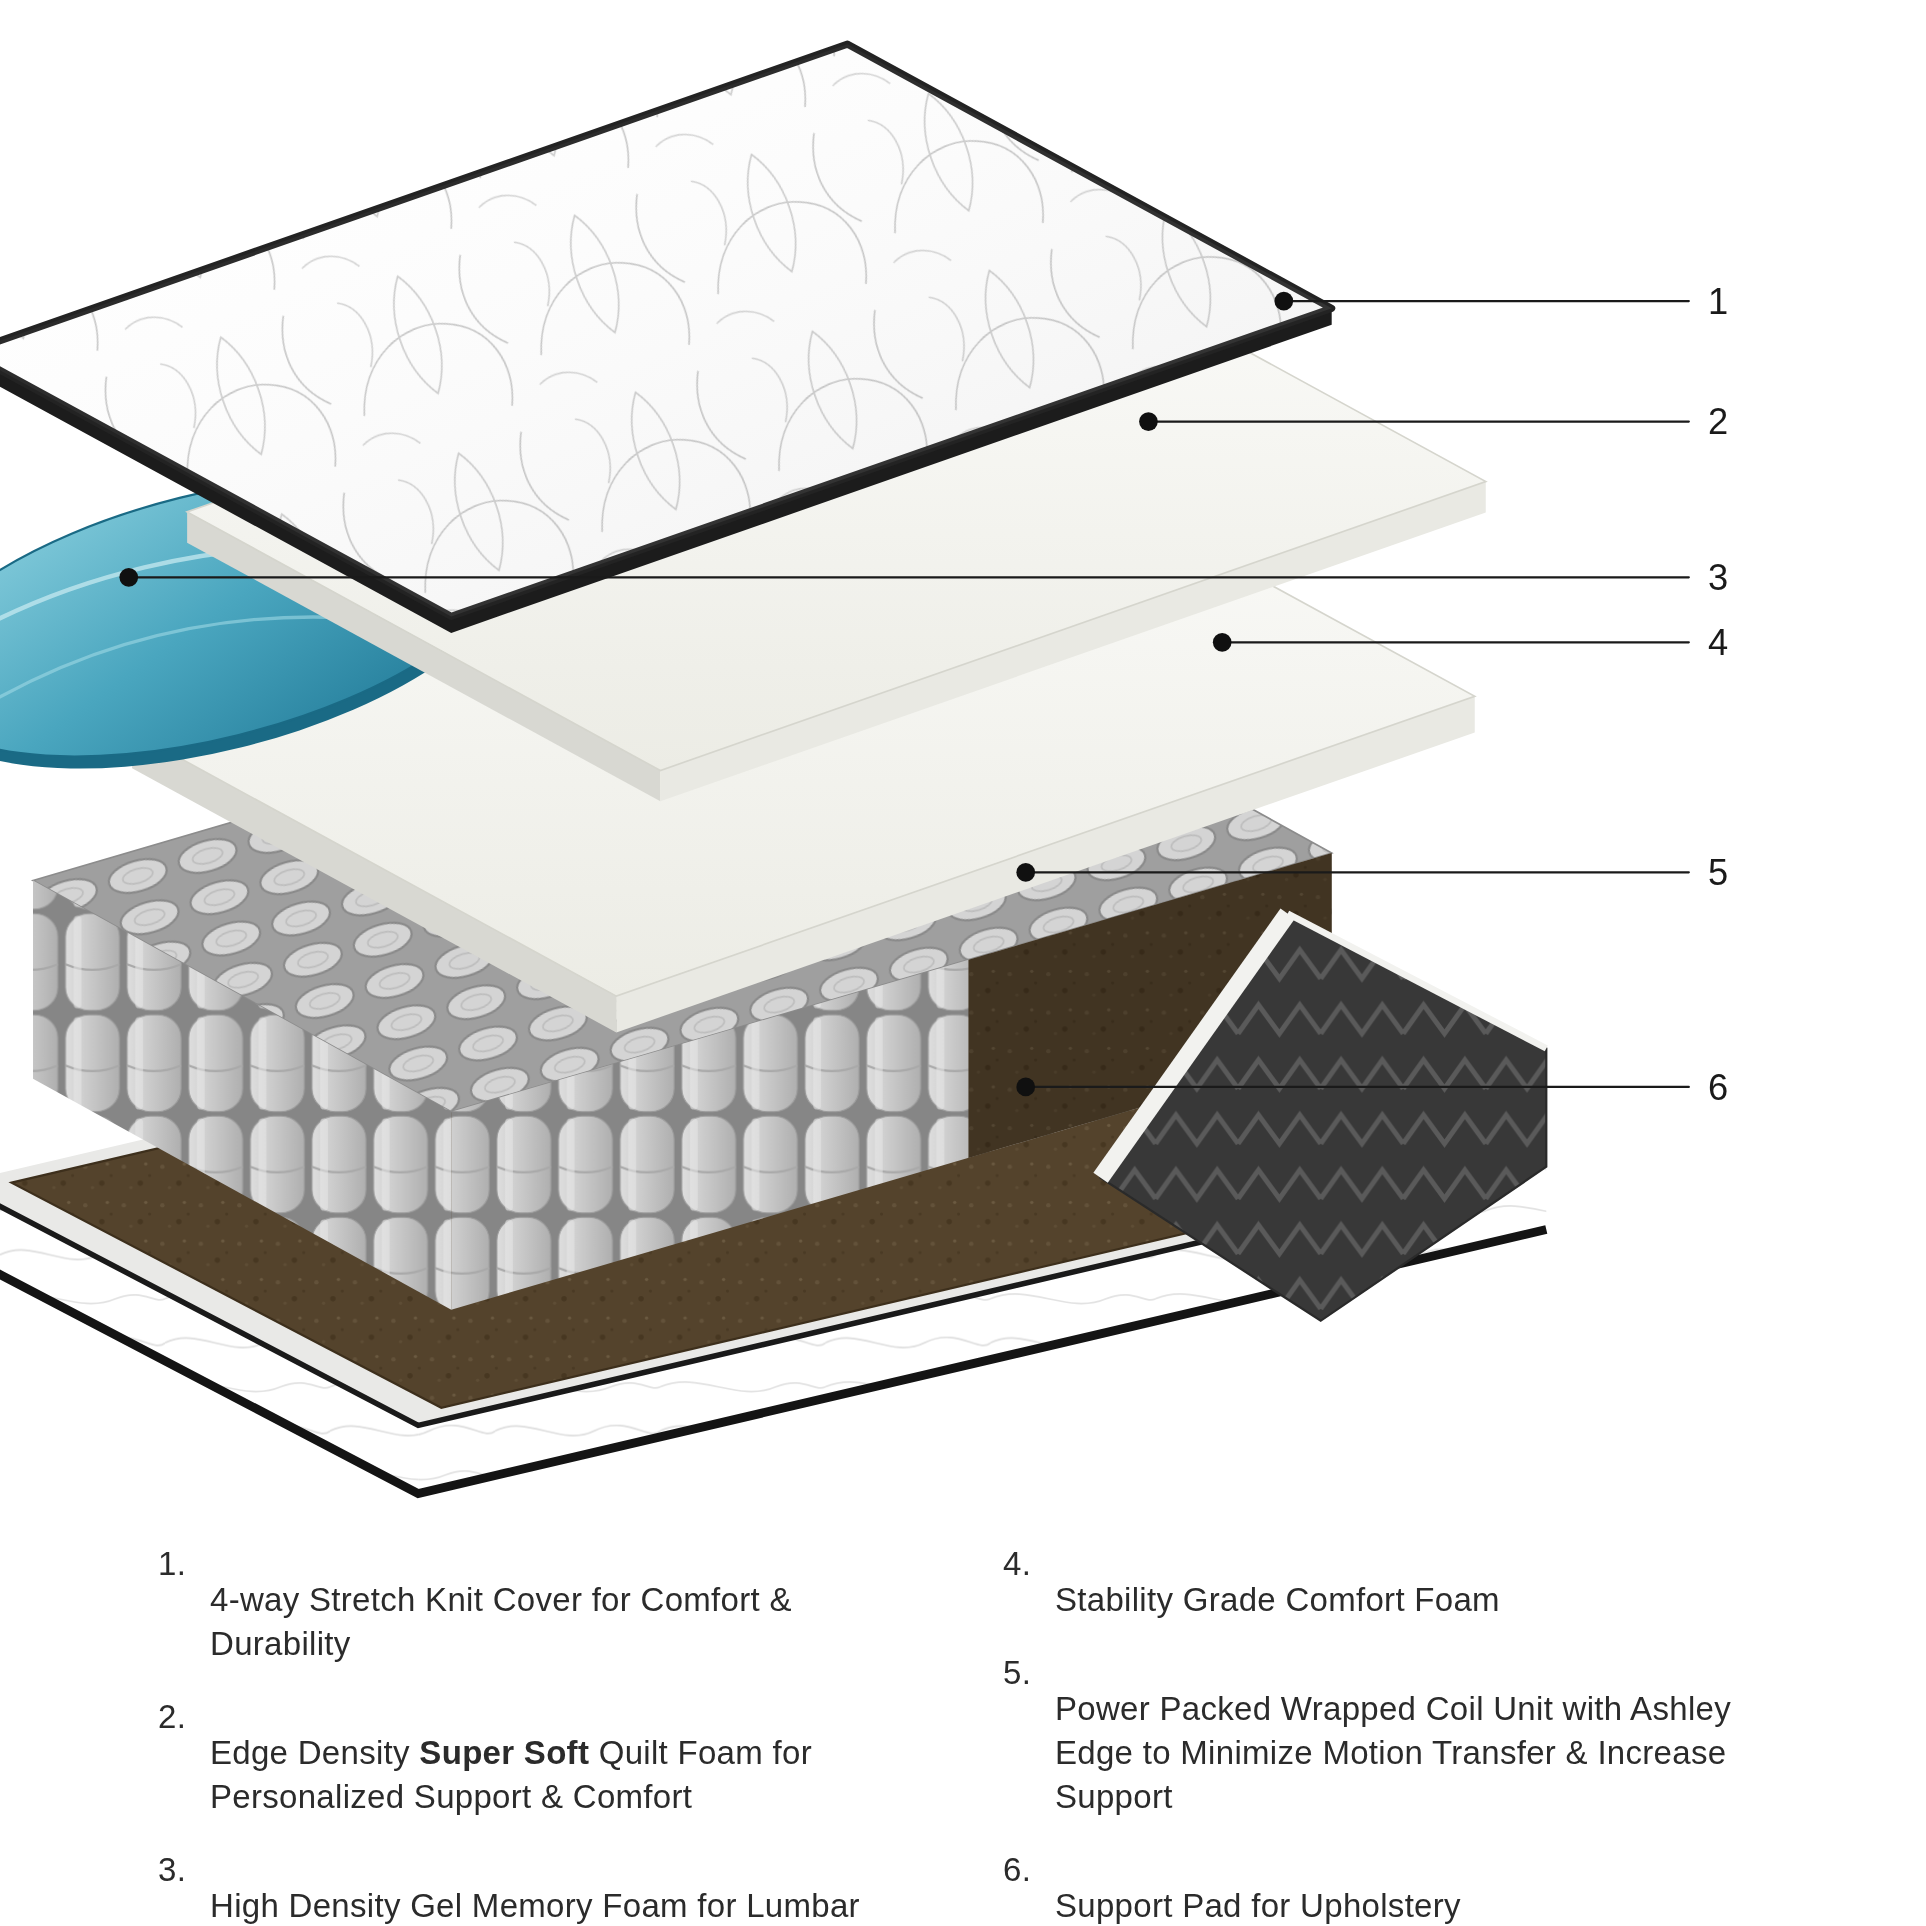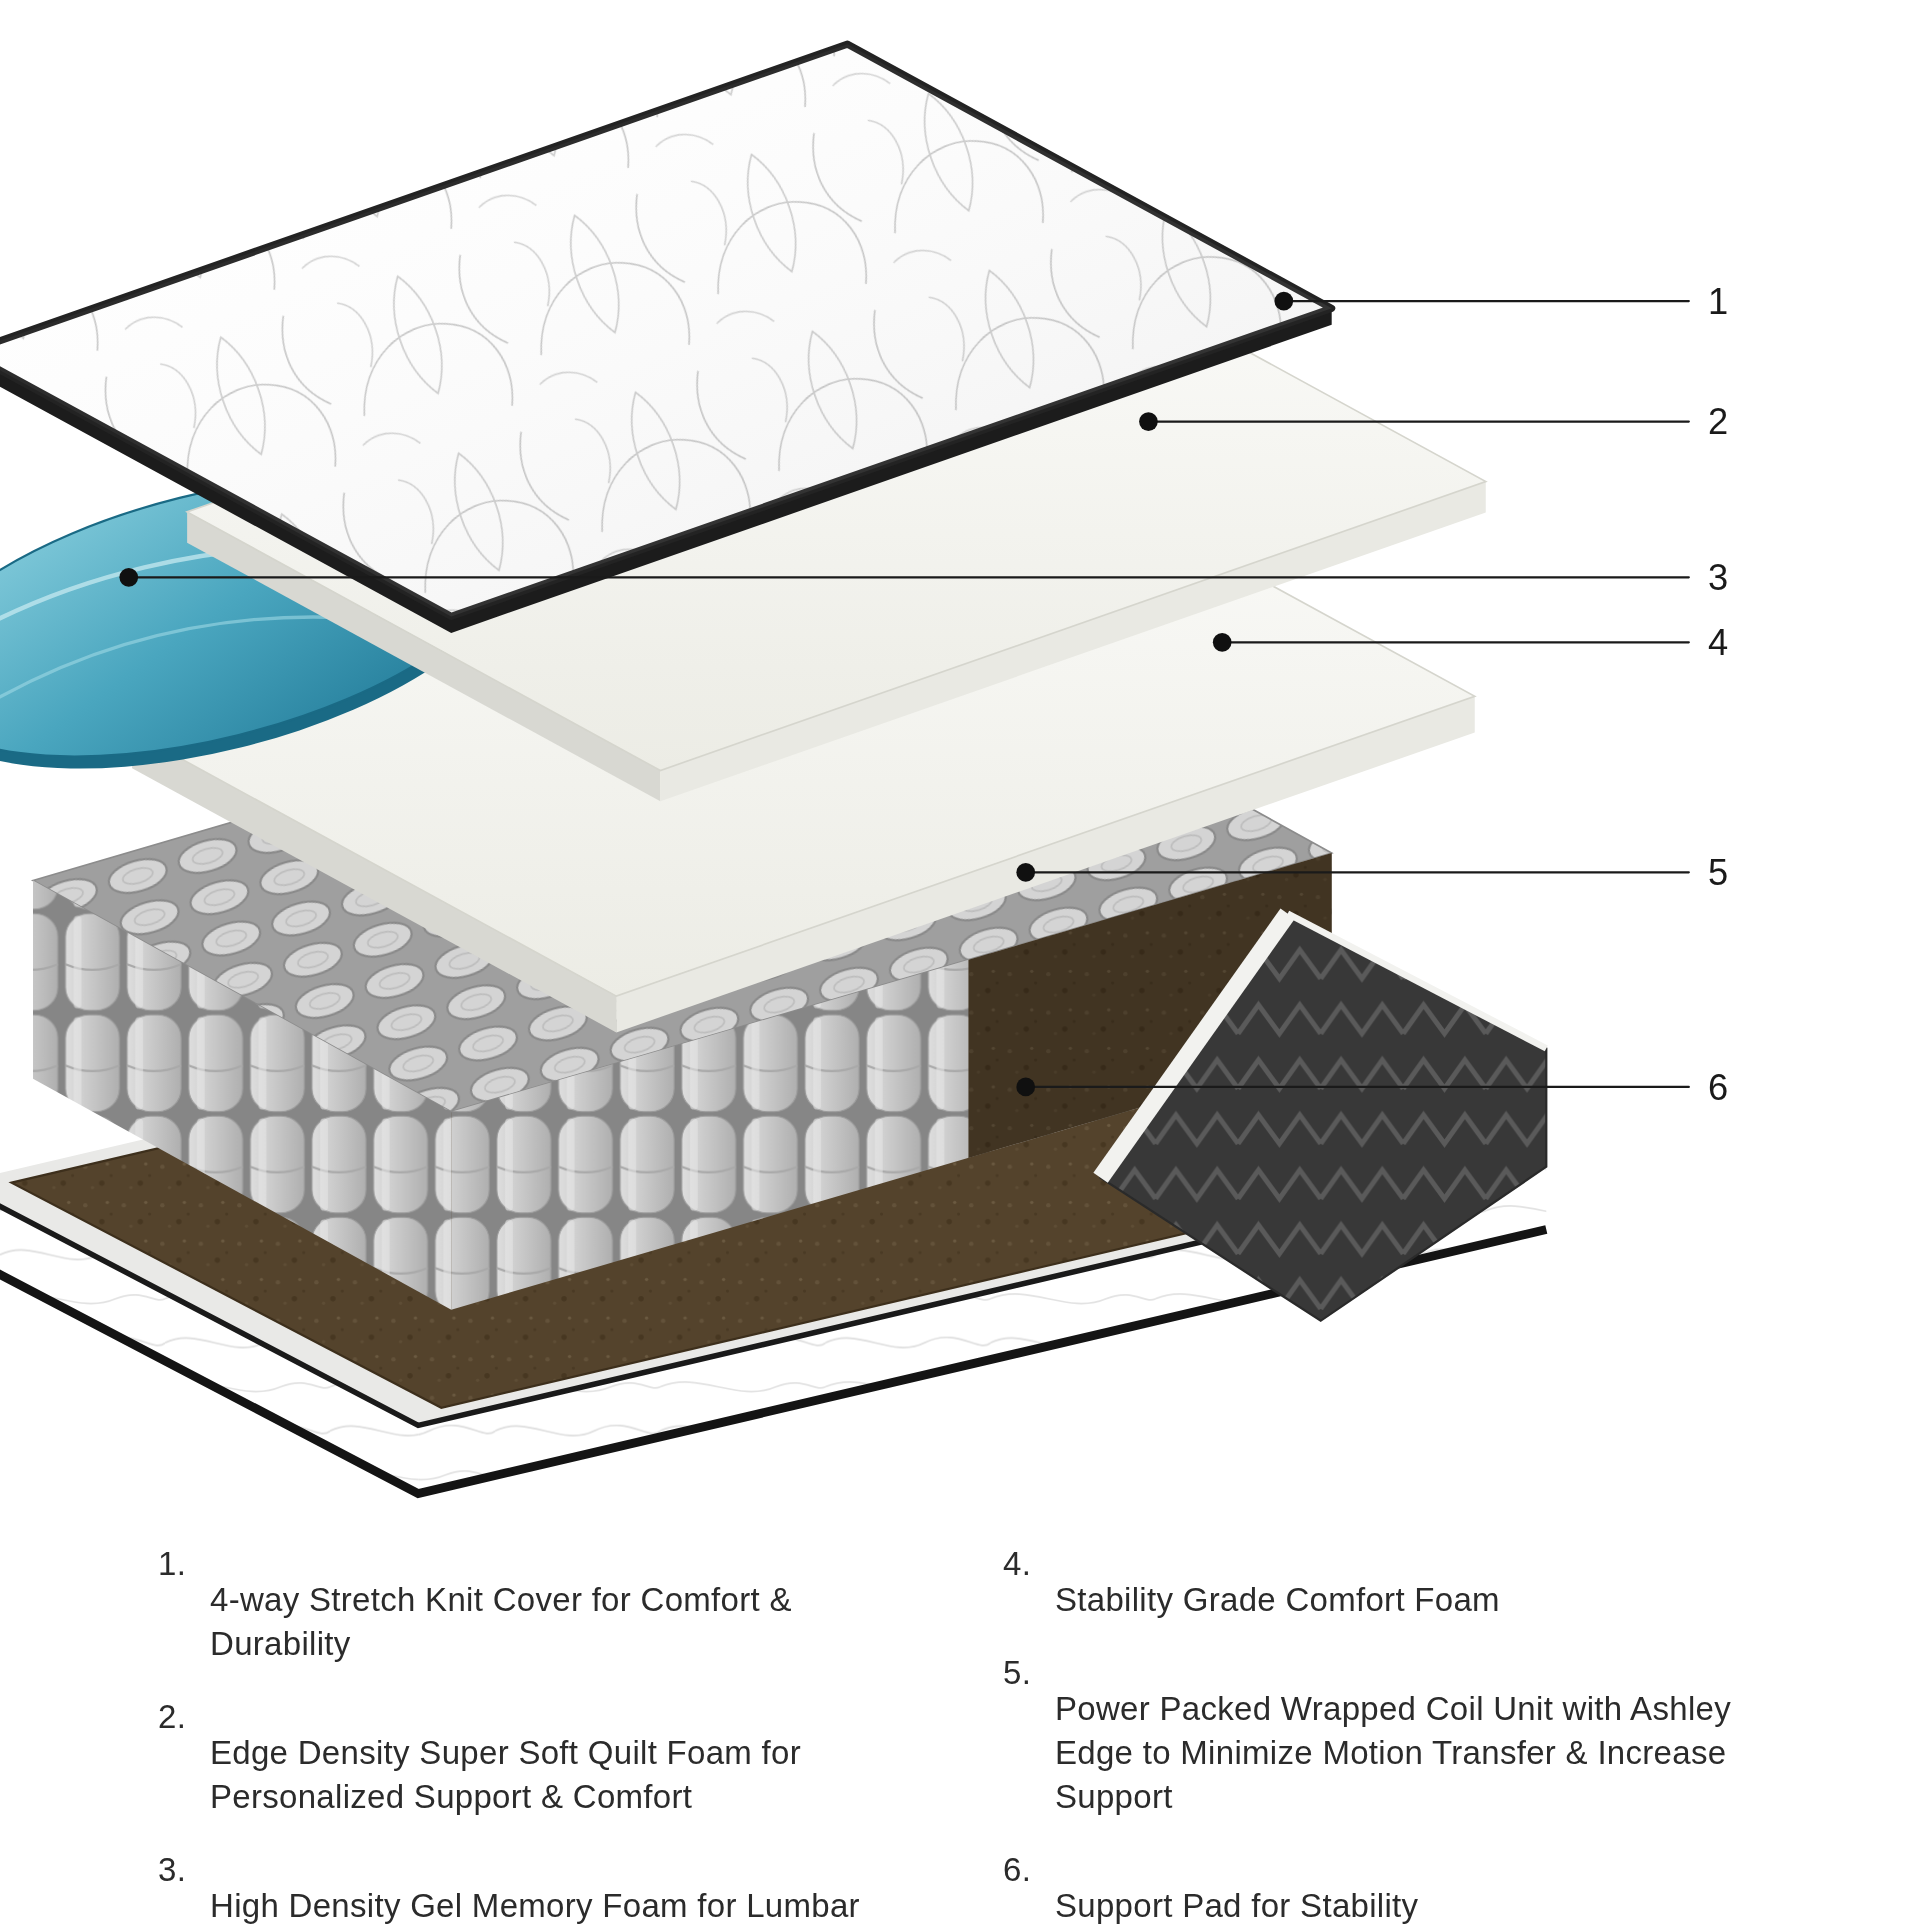--- a/index.html
+++ b/index.html
@@ -41,21 +41,21 @@
   .legend-item {
     display: flex;
     align-items: flex-start;
     margin-bottom: 29px;
     font-size: 33px;
     line-height: 1.33;
     letter-spacing: 0.3px;
   }
   .legend-item .num { flex: 0 0 52px; }
   .legend-item .txt { flex: 1 1 auto; margin-top: 36px; }
-  .legend-item .txt b { font-weight: 400; }
+  .legend-item .txt b { font-weight: 700; }
 </style>
 </head>
 <body>
 
 <div class="stage">
 
   <svg class="art" width="1926" height="1519" viewBox="0 0 3500 2760">
     <defs>
       <linearGradient id="slabTop" x1="0" y1="0" x2="0" y2="1">
         <stop offset="0" stop-color="#fcfcfa"></stop>
@@ -219,19 +219,19 @@
       <div class="legend-item">
         <span class="num">4.</span>
         <span class="txt"><span>Stability Grade Comfort Foam</span><b></b><span></span></span>
       </div>
       <div class="legend-item">
         <span class="num">5.</span>
         <span class="txt"><span>Power Packed Wrapped Coil Unit with Ashley Edge to Minimize Motion Transfer &amp; Increase Support</span><b></b><span></span></span>
       </div>
       <div class="legend-item">
         <span class="num">6.</span>
-        <span class="txt"><span>Support Pad for Stability</span><b></b><span></span></span>
+        <span class="txt"><span>Support Pad for Upholstery</span><b></b><span></span></span>
       </div>
     </div>
   </div>
 
 </div>
 
 
 </body></html>

